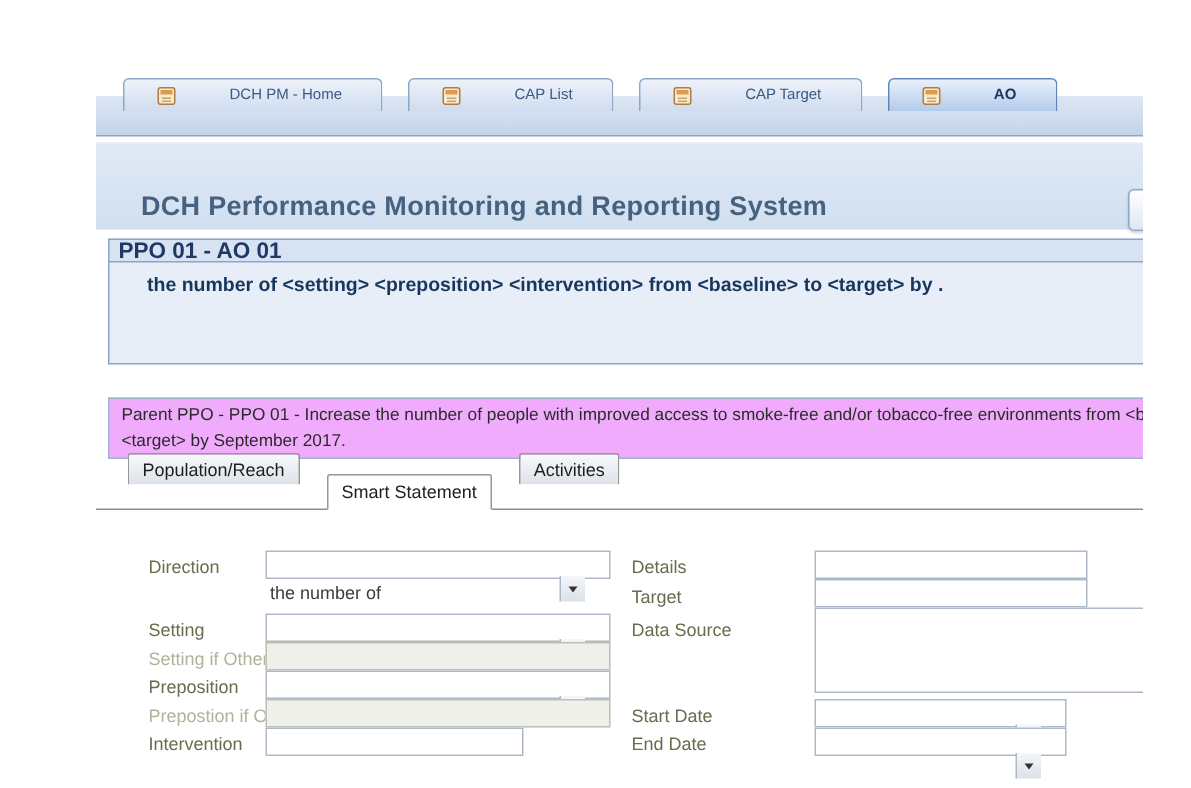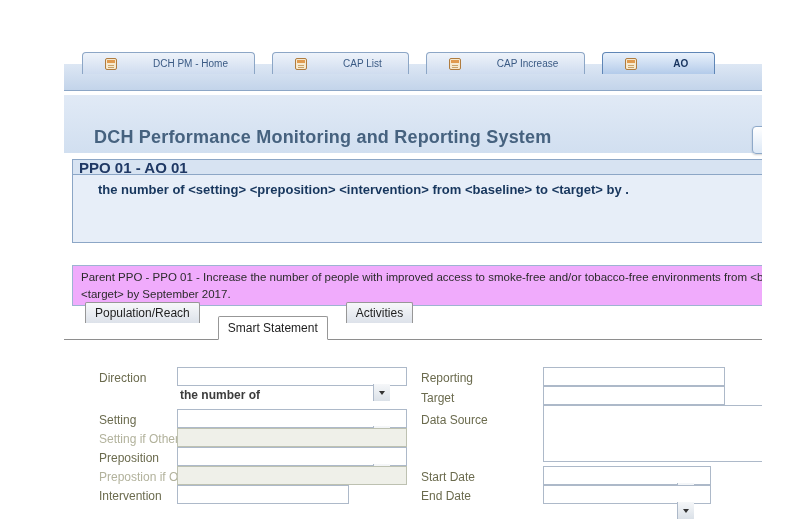--- a/index.html
+++ b/index.html
@@ -81,21 +81,21 @@
     <div class="wtab">
       <span class="wtab-icon"></span>
       <span>DCH PM - Home</span>
     </div>
     <div class="wtab">
       <span class="wtab-icon"></span>
       <span>CAP List</span>
     </div>
     <div class="wtab">
       <span class="wtab-icon"></span>
-      <span>CAP Increase</span>
+      <span>CAP Target</span>
     </div>
     <div class="wtab active">
       <span class="wtab-icon"></span>
       <span>AO</span>
     </div>
   </div>
 
   <div class="header">
     <div class="header-title">DCH Performance Monitoring and Reporting System</div>
     <button class="back-btn">Back</button>
@@ -110,21 +110,21 @@
     <div class="ftab active">Smart Statement</div>
     <div class="ftab">Activities</div>
   </div>
 
   <div class="flabel" style="left:35px; top:307px;">Direction</div>
   <div class="combo" style="left:113px; top:303px; width:230px;">
     <span class="arrow">
         <span class="tri"></span>
       </span>
   </div>
-  <div class="hint" style="left:116px; top:324px;font-weight:bold;">the number of</div>
+  <div class="hint" style="left:116px; top:324px;">the number of</div>
 
   <div class="flabel" style="left:35px; top:349px;">Setting</div>
   <div class="combo" style="left:113px; top:345px; width:230px;">
     <span class="arrow">
         <span class="tri"></span>
       </span>
   </div>
 
   <div class="flabel disabled" style="left:35px; top:368px;">Setting if Other</div>
   <input class="txt disabled" style="left: 113px; top: 364px; width: 230px;" disabled="" value="">
@@ -135,21 +135,21 @@
         <span class="tri"></span>
       </span>
   </div>
 
   <div class="flabel disabled" style="left:35px; top:406px;">Prepostion if Other</div>
   <input class="txt disabled" style="left: 113px; top: 402px; width: 230px;" disabled="" value="">
 
   <div class="flabel" style="left:35px; top:425px;">Intervention</div>
   <input class="txt" style="left: 113px; top: 421px; width: 172px;" value="">
 
-  <div class="flabel" style="left:357px; top:307px;">Reporting</div>
+  <div class="flabel" style="left:357px; top:307px;">Details</div>
   <input class="txt" style="left: 479px; top: 303px; width: 182px;" value="">
 
   <div class="flabel" style="left:357px; top:327px;">Target</div>
   <input class="txt" style="left: 479px; top: 322px; width: 182px;" value="">
 
   <div class="flabel" style="left:357px; top:349px;">Data Source</div>
   <textarea class="area" style="left: 479px; top: 341px; width: 291px; height: 57px;"></textarea>
 
   <div class="flabel" style="left:357px; top:406px;">Start Date</div>
   <div class="combo" style="left:479px; top:402px; width:168px;">

